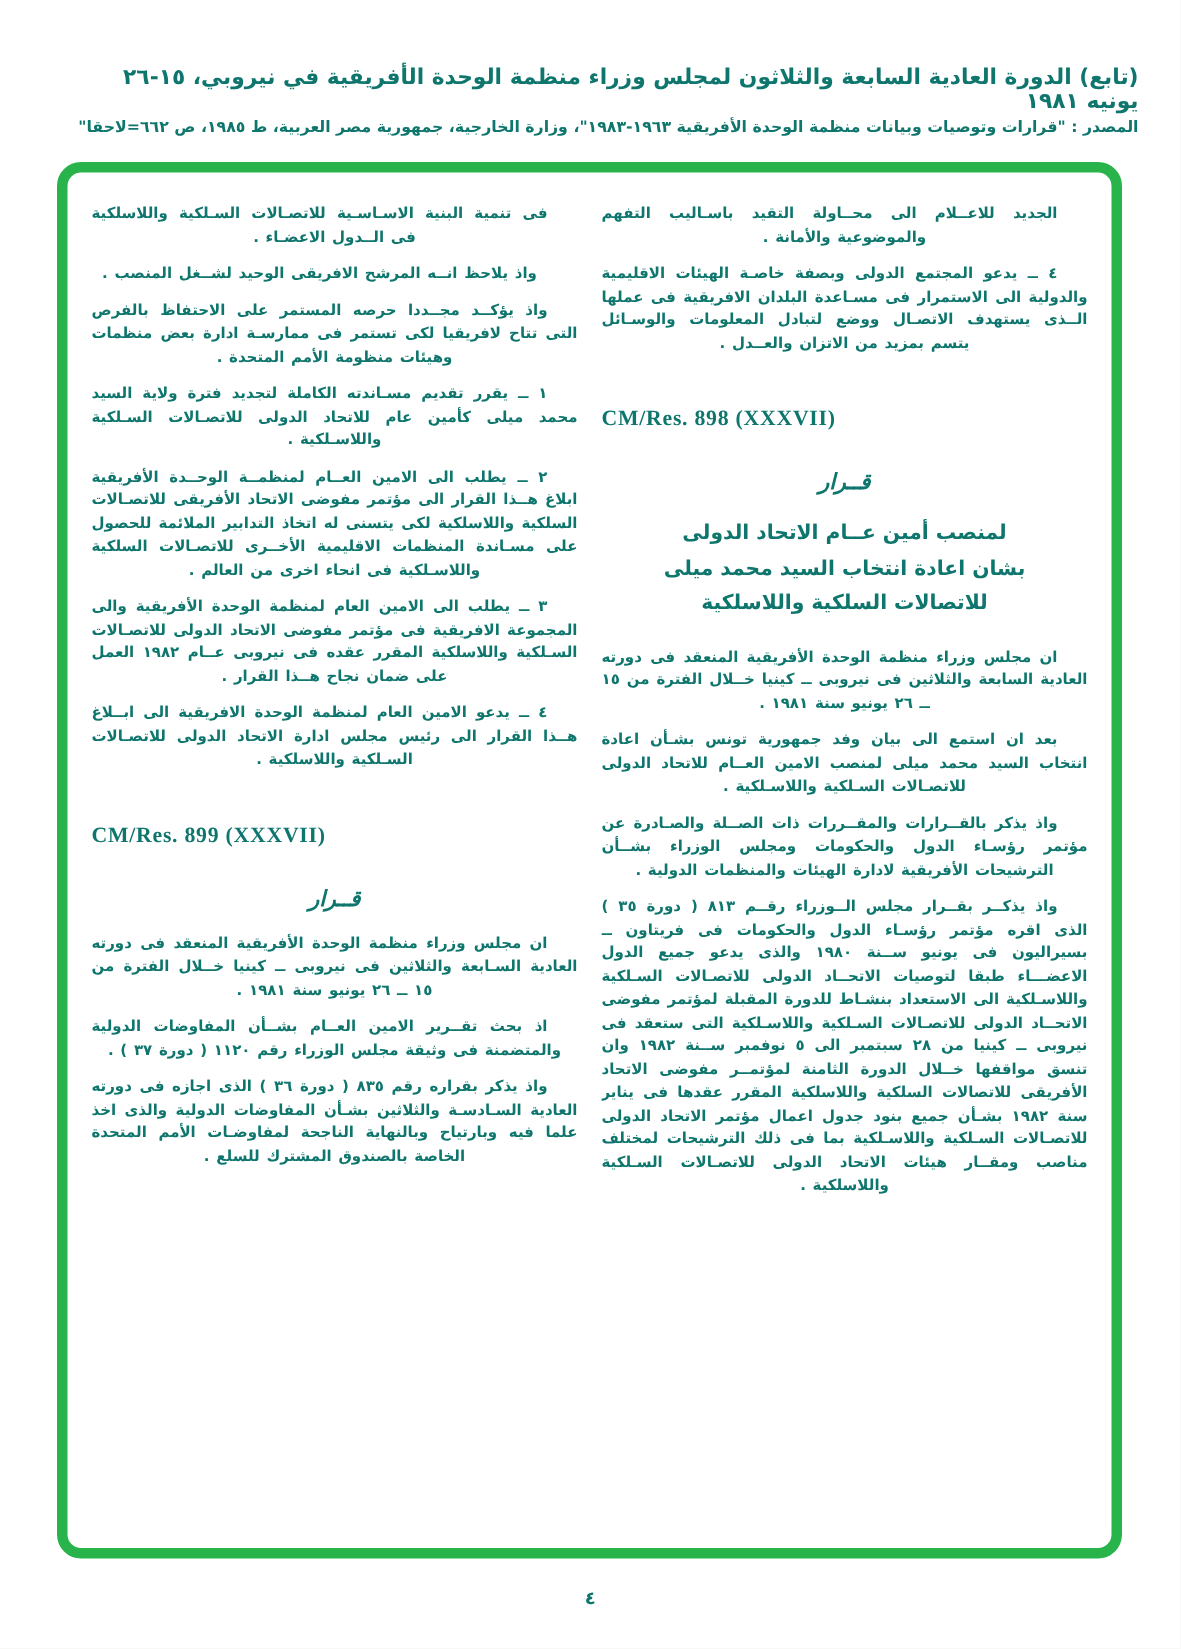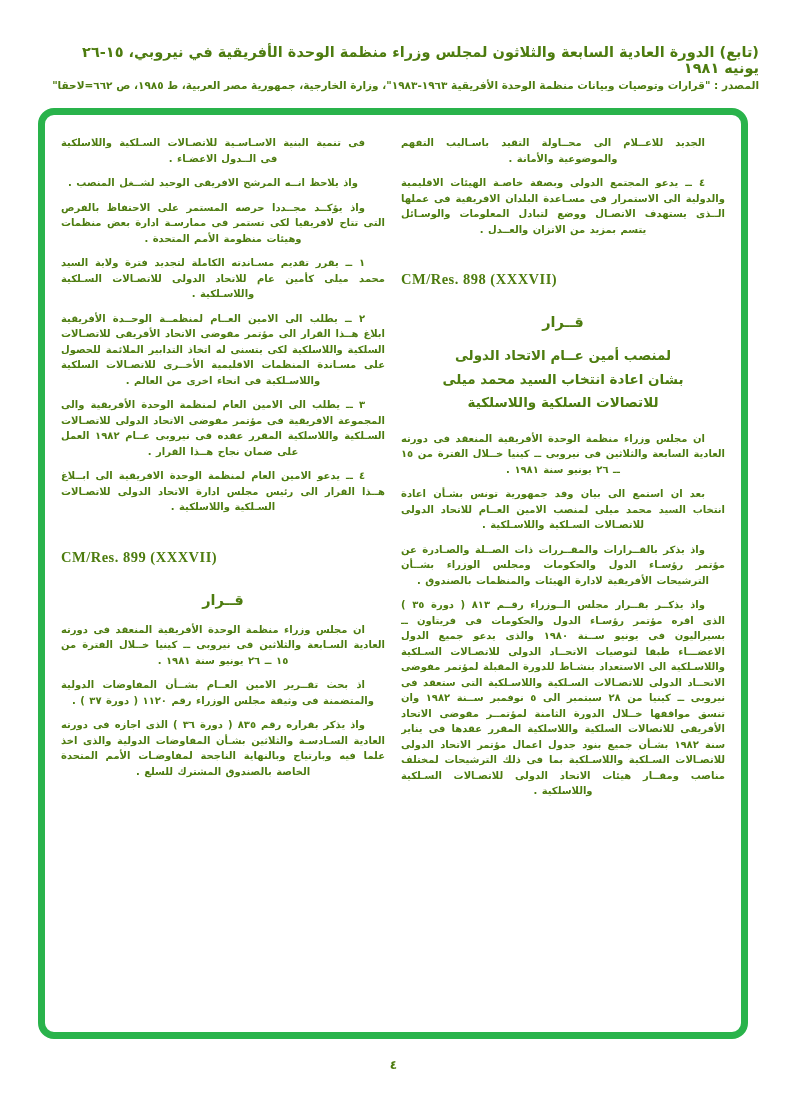--- a/index.html
+++ b/index.html
@@ -2,21 +2,21 @@
 <html lang="ar"><head>
 <meta charset="utf-8">
 <style>
   * { box-sizing: border-box; margin: 0; padding: 0; }
   html, body { background: #f4f3ef; }
   body { width: 787px; height: 1099px; overflow: hidden; }
   .page {
     position: relative;
     width: 787px; height: 1099px;
     background: #ffffff;
-    color: #4d7c0f;
+    color: #0f766e;
     font-family: "DejaVu Sans", sans-serif;
     padding-left: 18px;
   }
   
   .header {
     padding: 44px 28px 0 28px;
     direction: rtl;
     text-align: right;
   }
   .header-line1 {
@@ -71,20 +71,21 @@
     font-weight: bold;
     letter-spacing: 0.5px;
     margin: 34px 0 26px 0;
   }
   .res-title {
     direction: rtl;
     text-align: center;
     font-size: 14.5px;
     font-weight: bold;
     margin: 10px 0 14px 0;
+    font-style: italic;
   }
   .res-subtitle {
     direction: rtl;
     text-align: center;
     font-size: 13.5px;
     font-weight: bold;
     line-height: 1.75;
   }
   .res-subtitle-block { margin-bottom: 16px; }
   
@@ -119,21 +120,21 @@
         <div class="res-number">CM/Res. 898 (XXXVII)</div>
         <h2 class="res-title">قــرار</h2>
         <div class="res-subtitle-block">
           <div class="res-subtitle">لمنصب أمين عــام الاتحاد الدولى</div>
           <div class="res-subtitle">بشان اعادة انتخاب السيد محمد ميلى</div>
           <div class="res-subtitle">للاتصالات السلكية واللاسلكية</div>
         </div>
 
         <p class="para">ان مجلس وزراء منظمة الوحدة الأفريقية المنعقد فى دورته العادية السابعة والثلاثين فى نيروبى ــ كينيا خــلال الفترة من ١٥ ــ ٢٦ يونيو سنة ١٩٨١ .</p>
         <p class="para">بعد ان استمع الى بيان وفد جمهورية تونس بشـأن اعادة انتخاب السيد محمد ميلى لمنصب الامين العــام للاتحاد الدولى للاتصـالات السـلكية واللاسـلكية .</p>
-        <p class="para">واذ يذكر بالقــرارات والمقــررات ذات الصــلة والصـادرة عن مؤتمر رؤسـاء الدول والحكومات ومجلس الوزراء بشــأن الترشيحات الأفريقية لادارة الهيئات والمنظمات بالصندوق .</p>
+        <p class="para">واذ يذكر بالقــرارات والمقــررات ذات الصــلة والصـادرة عن مؤتمر رؤسـاء الدول والحكومات ومجلس الوزراء بشــأن الترشيحات الأفريقية لادارة الهيئات والمنظمات الدولية .</p>
         <p class="para">واذ يذكــر بقــرار مجلس الــوزراء رقــم ٨١٣ ( دورة ٣٥ ) الذى اقره مؤتمر رؤسـاء الدول والحكومات فى فريتاون ــ بسيراليون فى يونيو ســنة ١٩٨٠ والذى يدعو جميع الدول الاعضـــاء طبقا لتوصيات الاتحــاد الدولى للاتصـالات السـلكية واللاسـلكية الى الاستعداد بنشـاط للدورة المقبلة لمؤتمر مفوضى الاتحــاد الدولى للاتصـالات السـلكية واللاسـلكية التى ستعقد فى نيروبى ــ كينيا من ٢٨ سبتمبر الى ٥ نوفمبر ســنة ١٩٨٢ وان تنسق مواقفها خــلال الدورة الثامنة لمؤتمــر مفوضى الاتحاد الأفريقى للاتصالات السلكية واللاسلكية المقرر عقدها فى يناير سنة ١٩٨٢ بشـأن جميع بنود جدول اعمال مؤتمر الاتحاد الدولى للاتصـالات السـلكية واللاسـلكية بما فى ذلك الترشيحات لمختلف مناصب ومقــار هيئات الاتحاد الدولى للاتصـالات السـلكية واللاسلكية .</p>
 
       </section>
 
       <section class="column">
         <p class="para">فى تنمية البنية الاسـاسـية للاتصـالات السـلكية واللاسلكية فى الــدول الاعضـاء .</p>
         <p class="para">واذ يلاحظ انــه المرشح الافريقى الوحيد لشــغل المنصب .</p>
         <p class="para">واذ يؤكــد مجــددا حرصه المستمر على الاحتفاظ بالفرص التى تتاح لافريقيا لكى تستمر فى ممارسـة ادارة بعض منظمات وهيئات منظومة الأمم المتحدة .</p>
         <p class="para">١ ــ يقرر تقديم مسـاندته الكاملة لتجديد فترة ولاية السيد محمد ميلى كأمين عام للاتحاد الدولى للاتصـالات السـلكية واللاسـلكية .</p>
         <p class="para">٢ ــ يطلب الى الامين العــام لمنظمــة الوحــدة الأفريقية ابلاغ هــذا القرار الى مؤتمر مفوضى الاتحاد الأفريقى للاتصـالات السلكية واللاسلكية لكى يتسنى له اتخاذ التدابير الملائمة للحصول على مسـاندة المنظمات الاقليمية الأخــرى للاتصـالات السلكية واللاسـلكية فى انحاء اخرى من العالم .</p>

